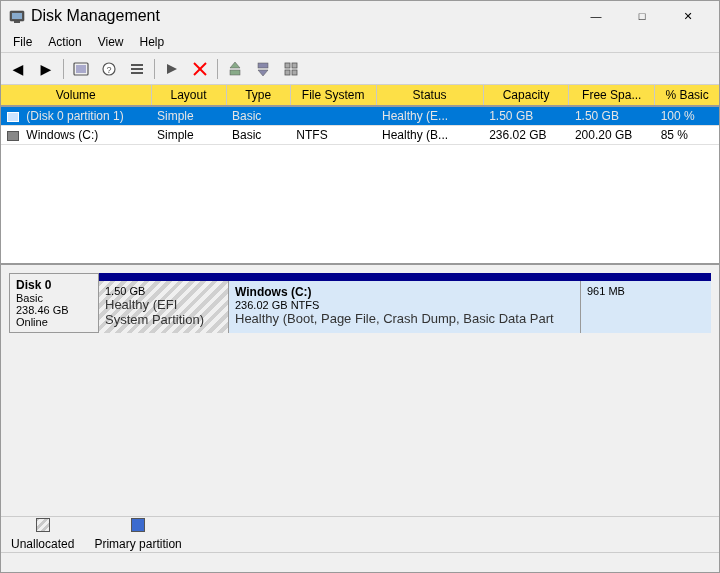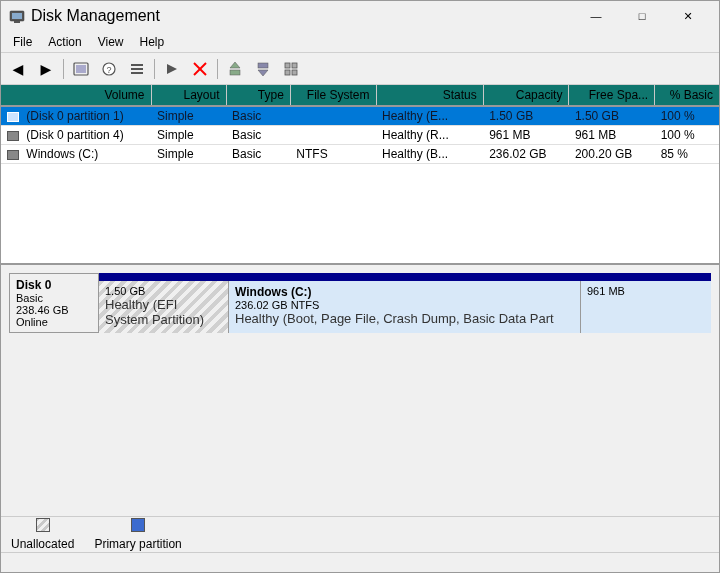--- a/index.html
+++ b/index.html
@@ -131,39 +131,39 @@
       overflow: hidden;
     }
 
     .volume-table {
       width: 100%;
       border-collapse: collapse;
       font-size: 12px;
     }
 
     .volume-table thead th {
-      background: #0f766e;
+      background: #fde047;
       border-right: 1px solid #c8c8c8;
       border-bottom: 2px solid #999;
       padding: 3px 6px;
-      text-align: right;
+      text-align: center;
       font-weight: normal;
       white-space: nowrap;
       cursor: pointer;
     }
 
     .volume-table thead th:last-child { border-right: none; }
 
     .volume-table tbody tr {
       border-bottom: 1px solid #e0e0e0;
     }
 
     .volume-table tbody tr.selected {
       background: #0078d7;
-      color: #0f172a;
+      color: #e5e5e5;
     }
 
     .volume-table tbody td {
       padding: 2px 6px;
       white-space: nowrap;
     }
 
     .disk-icon {
       display: inline-block;
       width: 12px;
@@ -420,33 +420,20 @@
               <td>Basic</td>
               <td></td>
               <td>Healthy (E...</td>
               <td>1.50 GB</td>
               <td>1.50 GB</td>
               <td>100 %</td>
             </tr>
             <tr>
               <td>
                 <span class="disk-icon"></span>
-                <span>(Disk 0 partition 4)</span>
-              </td>
-              <td>Simple</td>
-              <td>Basic</td>
-              <td></td>
-              <td>Healthy (R...</td>
-              <td>961 MB</td>
-              <td>961 MB</td>
-              <td>100 %</td>
-            </tr>
-            <tr>
-              <td>
-                <span class="disk-icon"></span>
                 <span>Windows (C:)</span>
               </td>
               <td>Simple</td>
               <td>Basic</td>
               <td>NTFS</td>
               <td>Healthy (B...</td>
               <td>236.02 GB</td>
               <td>200.20 GB</td>
               <td>85 %</td>
             </tr>

